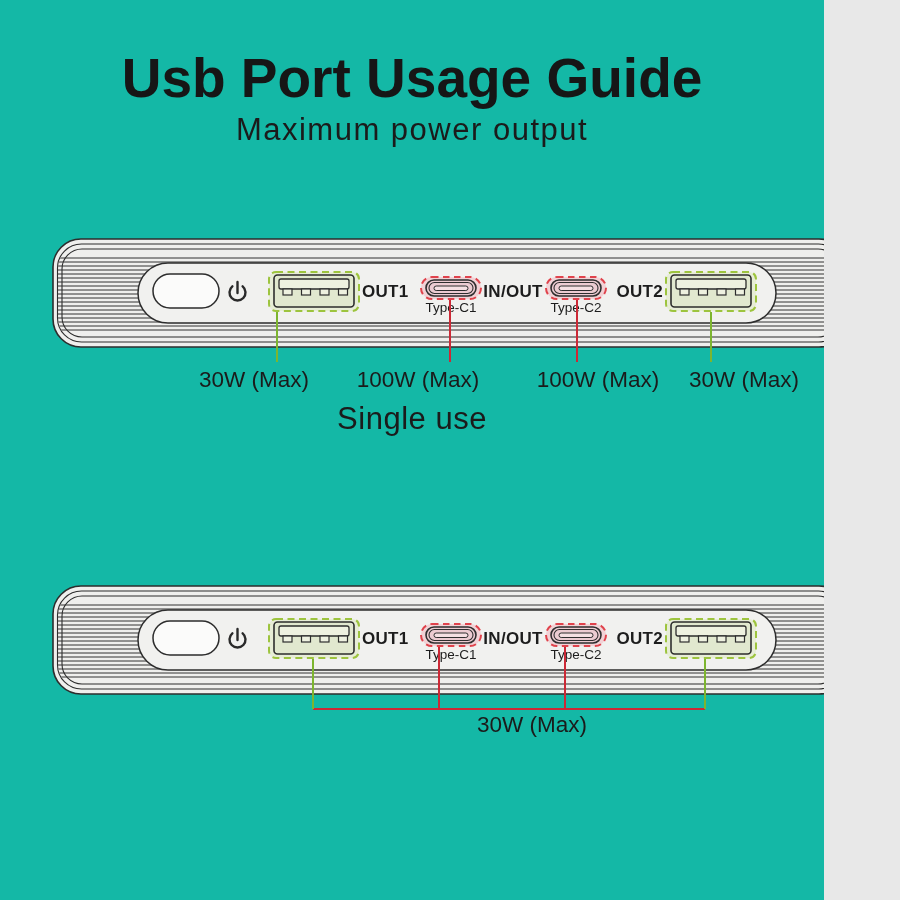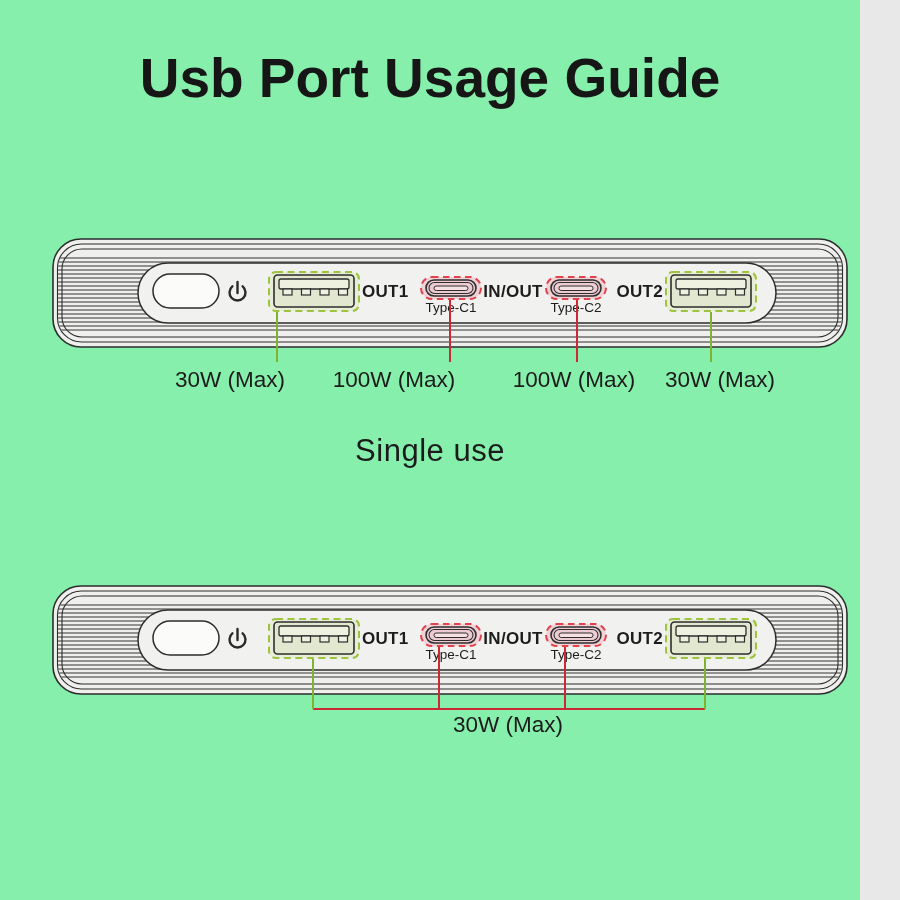--- a/index.html
+++ b/index.html
@@ -1,48 +1,49 @@
 <!DOCTYPE html>
 <html><head>
 <meta charset="utf-8">
 <style>
   html,body{margin:0;padding:0;}
   body{font-family:"Liberation Sans", sans-serif; background:#e8e8e8;}
-  .stage{position:relative; width:824px; height:900px; background:#86efac; overflow:hidden;padding-left:36px;}
+  .stage{position:relative; width:824px; height:900px; background:#14b8a6; overflow:hidden;}
 
   .title{position:absolute; left:0; right:0; top:46px; text-align:center;
          font-size:55px; font-weight:700; color:#161616; letter-spacing:0;}
   .subtitle{position:absolute; left:0; right:0; top:112px; text-align:center;
          font-size:31px; font-weight:400; color:#1b1b1b; letter-spacing:1.5px;}
 
   .defs-svg{position:absolute; width:0; height:0; overflow:hidden;}
   .section-svg{position:absolute; left:0; width:900px; height:185px; display:block;}
   #svg-single{top:225px;}
   #svg-simul{top:573px;}
 
   .wlabel{position:absolute; transform:translateX(-50%); white-space:nowrap;
-          font-size:22.5px; color:#1b1b1b; font-weight:400;}
+          font-size:22.5px; color:#1b1b1b; font-weight:400;margin-left:24px;}
   .caption{position:absolute; left:0; right:0; text-align:center;
           font-size:31px; color:#1b1b1b; font-weight:400; letter-spacing:0.5px;}
 
   .port-label{font-family:"Liberation Sans",sans-serif; font-size:17px; font-weight:700;
               letter-spacing:0.3px; fill:#1d1d1d;}
   .tc-label{font-family:"Liberation Sans",sans-serif; font-size:13.5px; font-weight:400; fill:#1d1d1d;}
   .mid{text-anchor:middle;} .endx{text-anchor:end;}
 
   .lead{fill:none; stroke-width:2px;}
   .lead.green{stroke:#7db52f;}
   .lead.red{stroke:#cc2936;}
 </style>
 </head>
 <body>
 
 <div class="stage">
 
   <div class="title">Usb Port Usage Guide</div>
+  <div class="subtitle">Maximum power output</div>
 
   <svg class="defs-svg" aria-hidden="true">
     <defs>
       <clipPath id="bodyclip">
           <rect x="6" y="6.5" width="784" height="97" rx="24"></rect>
         </clipPath>
 
       <g id="pb-body">
         <rect x="1" y="1" width="794" height="108" rx="28" fill="#efefed" stroke="#2d2d2d" stroke-width="1.6"></rect>
         <rect x="5.5" y="6" width="785" height="98" rx="24" fill="none" stroke="#2d2d2d" stroke-width="1.1"></rect>
@@ -102,21 +103,21 @@
     <path class="lead red" d="M577 300 V362"></path>
     <path class="lead green" d="M277 312 V362"></path>
     <path class="lead green" d="M711 312 V362"></path>
   </svg>
 
   <div class="wlabel" style="left:230px; top:367px">30W (Max)</div>
   <div class="wlabel" style="left:394px; top:367px">100W (Max)</div>
   <div class="wlabel" style="left:574px; top:367px">100W (Max)</div>
   <div class="wlabel" style="left:720px; top:367px">30W (Max)</div>
 
-  <div class="caption" style="top:433px">Single use</div>
+  <div class="caption" style="top:401px">Single use</div>
 
   <svg id="svg-simul" class="section-svg" viewBox="0 573 900 185">
     <g transform="translate(52,585)">
       <use href="#pb-body"></use>
       <use href="#btn"></use>
       <use href="#pwr"></use>
       <use href="#usbA" x="216" y="33"></use>
       <use href="#usbC" x="368" y="38"></use>
       <use href="#usbC" x="493" y="38"></use>
       <use href="#usbA" x="613" y="33"></use>

